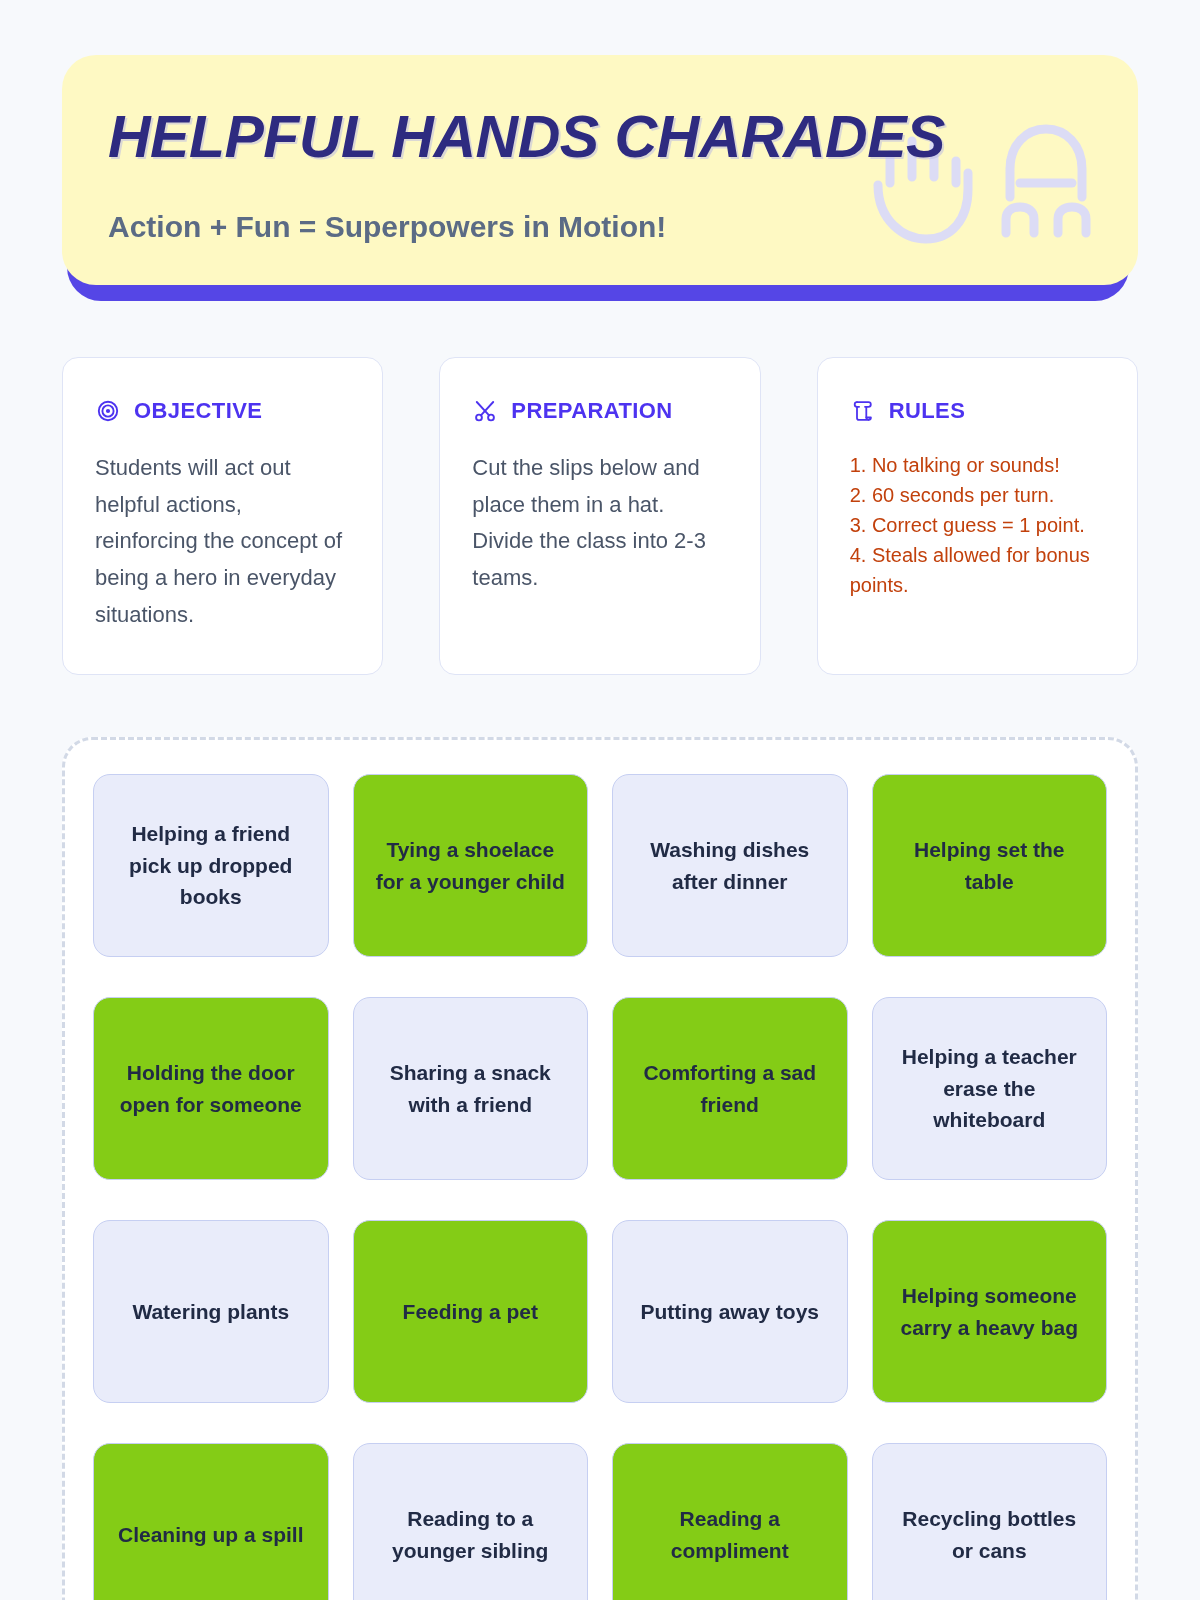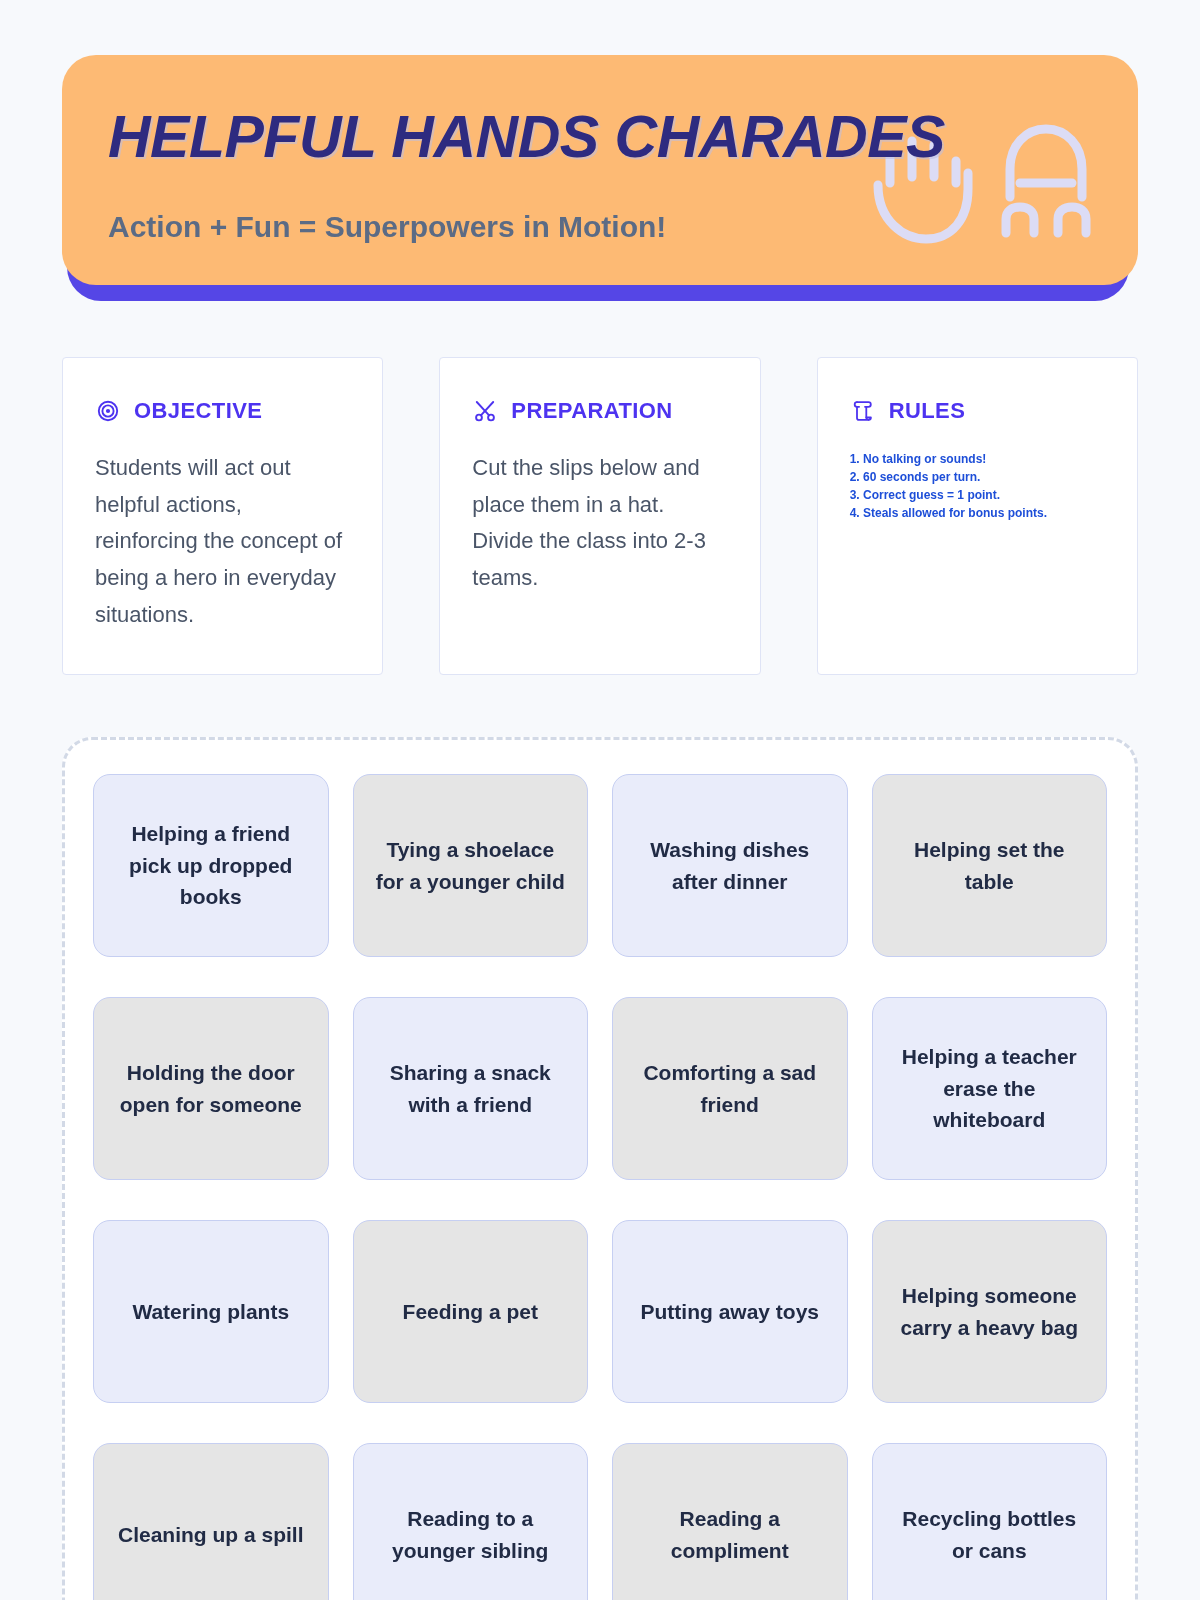--- a/index.html
+++ b/index.html
@@ -34,21 +34,21 @@
     left: 5px;
     top: 14px;
     right: 9px;
     bottom: -16px;
     background: #5546e6;
     border-radius: 34px;
   }
   .header-card {
     position: absolute;
     inset: 0;
-    background: #fdba74;
+    background: #fef9c3;
     border-radius: 34px;
     padding: 52px 46px 0 46px;
     overflow: hidden;
   }
   .header-title {
     font-size: 59px;
     font-weight: 800;
     font-style: italic;
     letter-spacing: -0.5px;
     color: #2e2b80;
@@ -79,21 +79,21 @@
   
   .info-row {
     display: flex;
     gap: 56px;
     margin-top: 72px;
   }
   .info-card {
     flex: 1 1 0;
     background: #ffffff;
     border: 1.5px solid #dfe4f6;
-    border-radius: 4px;
+    border-radius: 16px;
     padding: 40px 32px 30px 32px;
     min-height: 318px;
   }
   .info-head {
     display: flex;
     align-items: center;
     gap: 13px;
     margin-bottom: 26px;
   }
   .info-head-icon {
@@ -109,24 +109,23 @@
     font-weight: 800;
     letter-spacing: 0.4px;
     color: #4d33f0;
   }
   .info-body {
     font-size: 22px;
     line-height: 1.67;
     color: #4a5568;
   }
   .info-body.small {
-    font-size: 12px;
+    font-size: 20px;
     line-height: 1.5;
-    color: #1d4ed8;
-    font-weight: bold;
+    color: #c2410c;
   }
 
   
   .slips-box {
     margin-top: 62px;
     border: 3px dashed #d2d9e6;
     border-radius: 30px;
     background: #ffffff;
     padding: 34px 28px 34px 28px;
     height: 900px;
@@ -142,21 +141,21 @@
     border: 1.5px solid #c6cff2;
     display: flex;
     align-items: center;
     justify-content: center;
     text-align: center;
     padding: 12px 18px;
     font-size: 21px;
     font-weight: 700;
     line-height: 1.5;
     color: #212b45;
-    background: #e5e5e5;
+    background: #84cc16;
   }
   .slip.tinted { background: #e9ecfa; }
 </style>
 </head>
 <body>
 
 <div class="page">
 
   <div class="header-wrap">
     <div class="header-shadow"></div>

